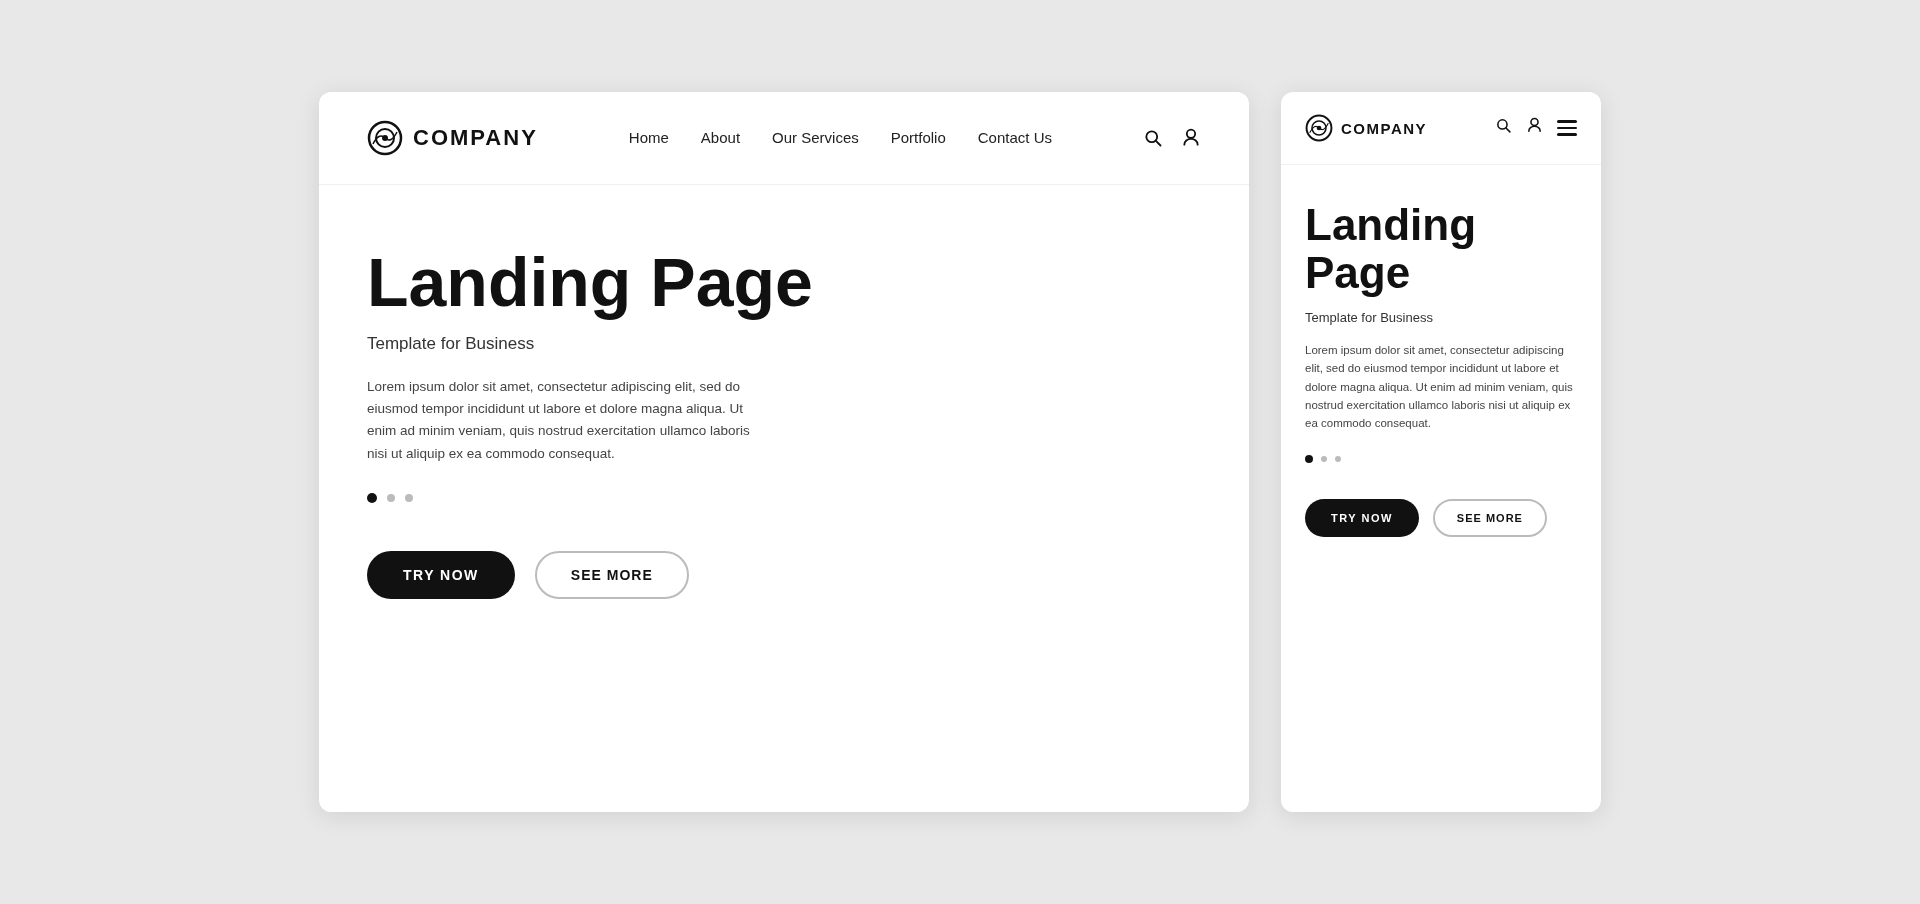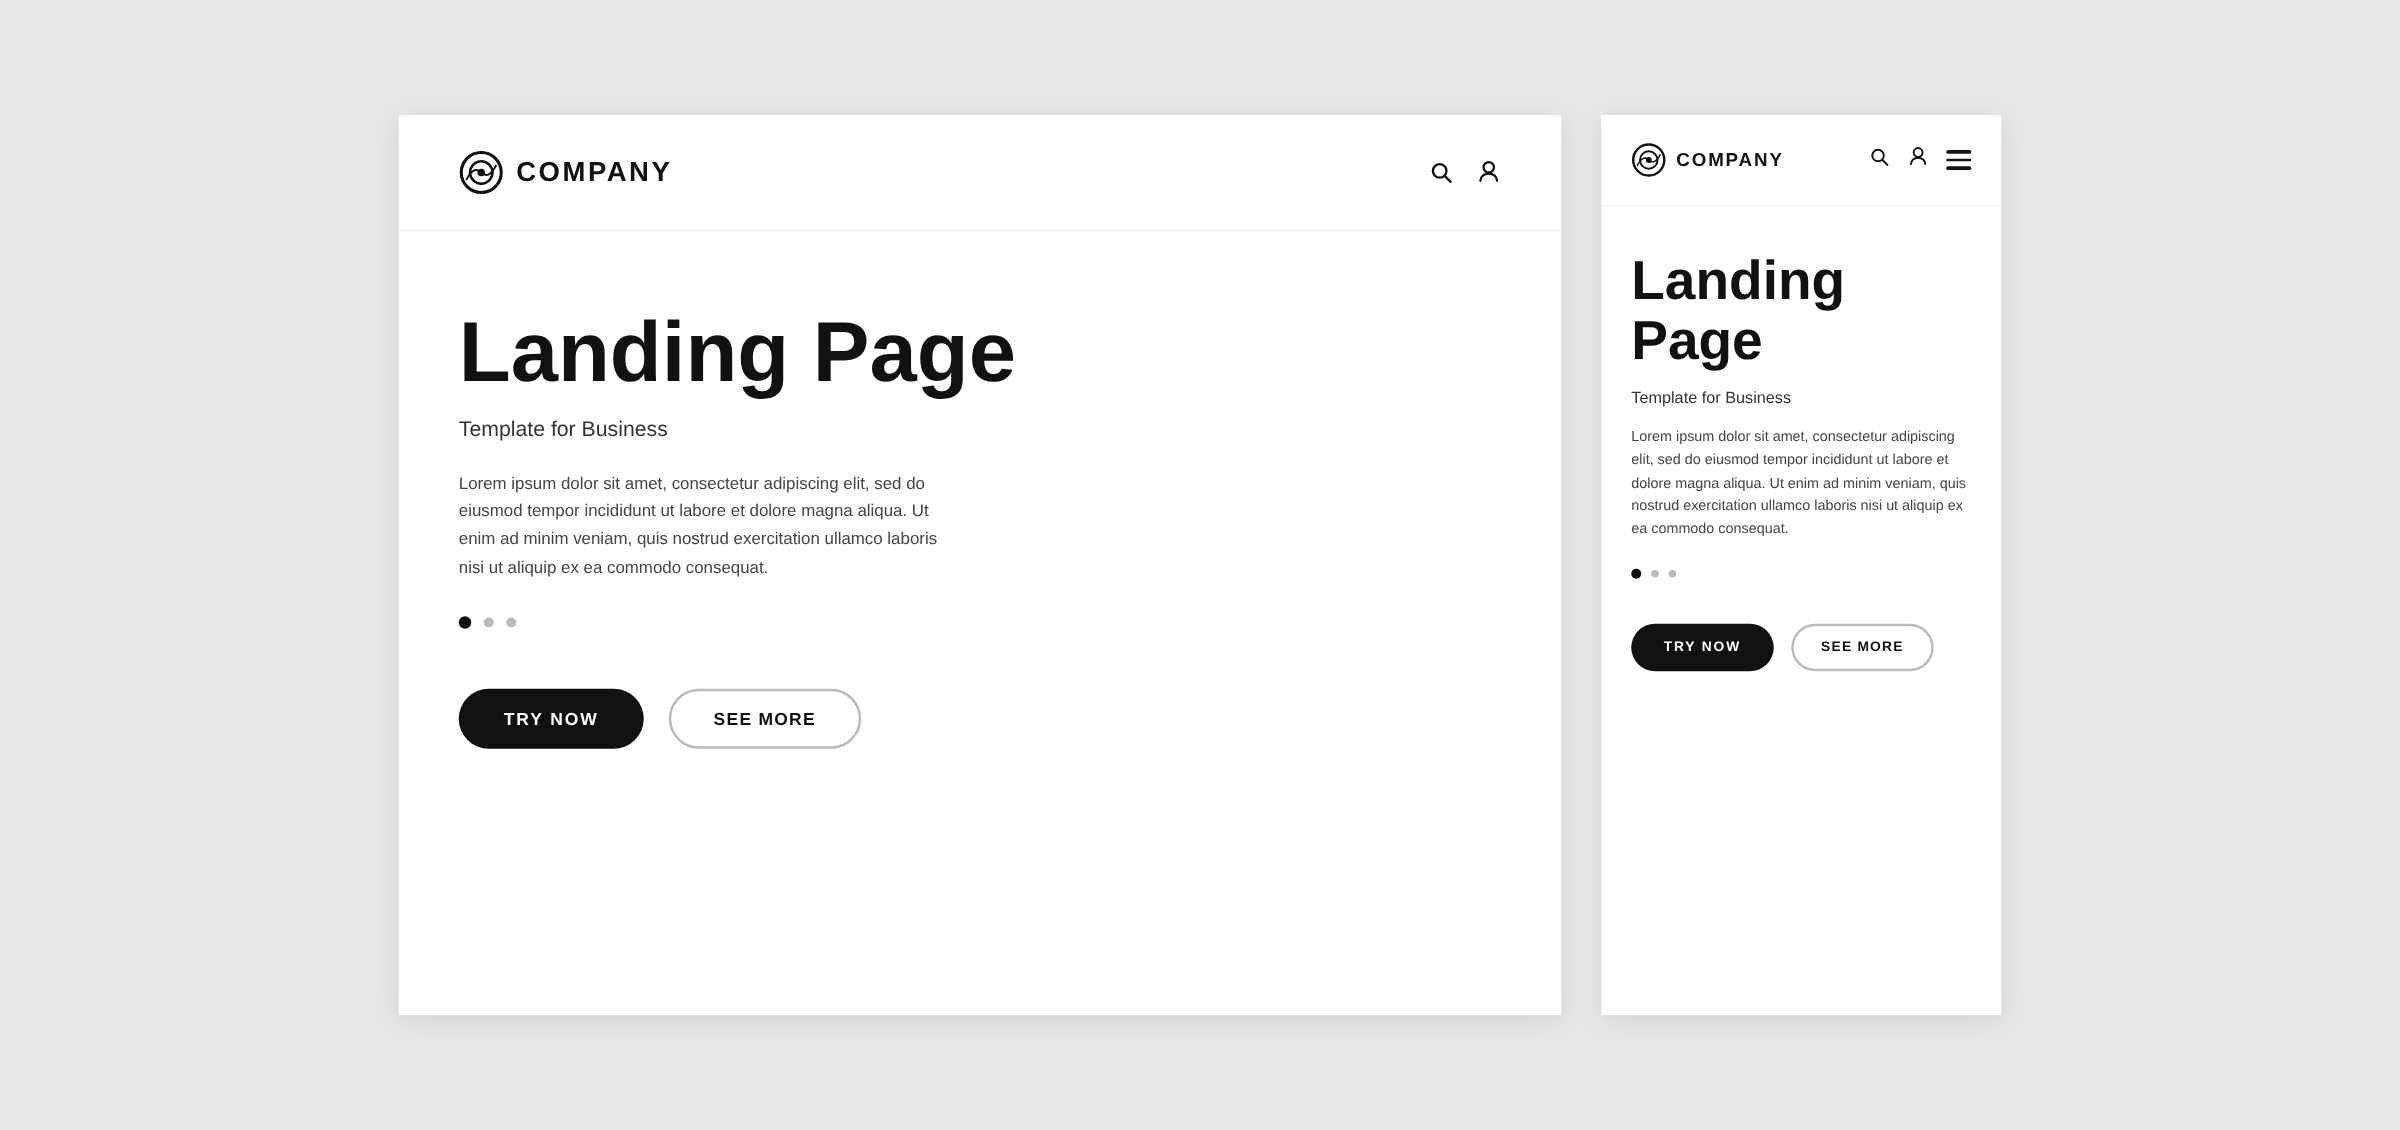--- a/index.html
+++ b/index.html
@@ -15,21 +15,21 @@
       display: flex;
       align-items: center;
       justify-content: center;
       gap: 32px;
       font-family: 'Arial', sans-serif;
       overflow: hidden;
     }
 
     .preview-card {
       background: #ffffff;
-      border-radius: 1px;
+      border-radius: 12px;
       box-shadow: 0 4px 24px rgba(0,0,0,0.10);
       overflow: hidden;
     }
 
     
     .card-large {
       width: 930px;
       height: 720px;
       display: flex;
       flex-direction: column;
@@ -330,20 +330,27 @@
     <div class="logo-area">
       <svg class="logo-icon" viewBox="0 0 36 36" fill="none" xmlns="http://www.w3.org/2000/svg">
         <circle cx="18" cy="18" r="16" stroke="#111" stroke-width="2.5" fill="none"></circle>
         <circle cx="18" cy="18" r="9" stroke="#111" stroke-width="2" fill="none"></circle>
         <circle cx="18" cy="18" r="3" fill="#111"></circle>
         <path d="M6 24 Q12 12 18 18 Q24 24 30 12" stroke="#111" stroke-width="1.5" fill="none"></path>
       </svg>
       <span class="logo-text">COMPANY</span>
     </div>
 
+    <ul class="nav-links-large">
+      <li><a href="#">Home</a></li>
+      <li><a href="#">About</a></li>
+      <li><a href="#">Our Services</a></li>
+      <li><a href="#">Portfolio</a></li>
+      <li><a href="#">Contact Us</a></li>
+    </ul>
 
     <div class="nav-icons">
       <button class="nav-icon-btn">
         <svg width="20" height="20" viewBox="0 0 24 24" fill="none" stroke="#111" stroke-width="2.2" stroke-linecap="round">
           <circle cx="10.5" cy="10.5" r="6.5"></circle>
           <line x1="15.5" y1="15.5" x2="21" y2="21"></line>
         </svg>
       </button>
       <button class="nav-icon-btn">
         <svg width="20" height="20" viewBox="0 0 24 24" fill="none" stroke="#111" stroke-width="2.2" stroke-linecap="round">

